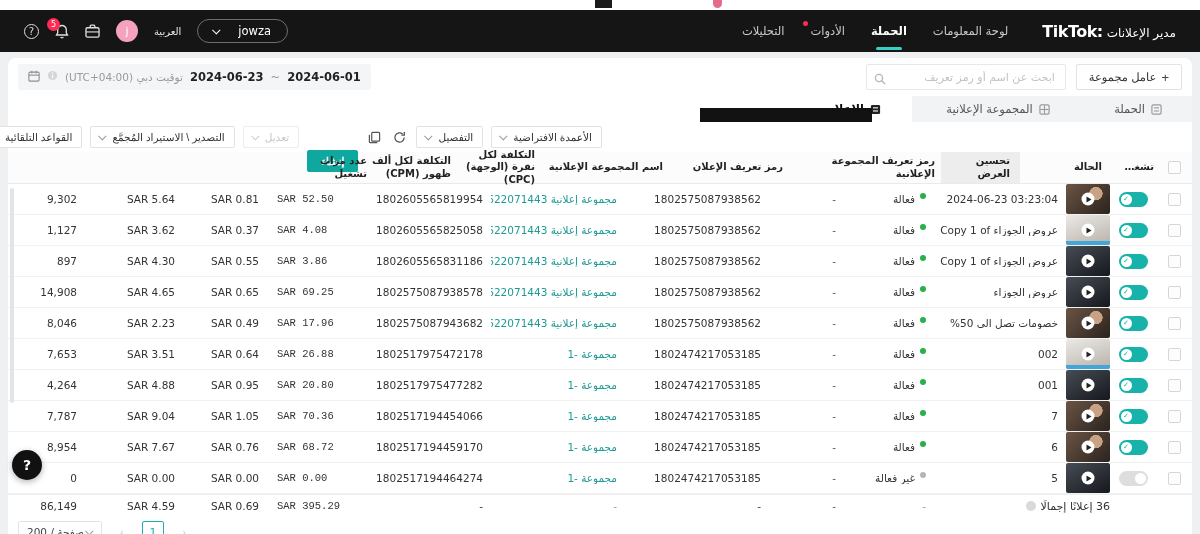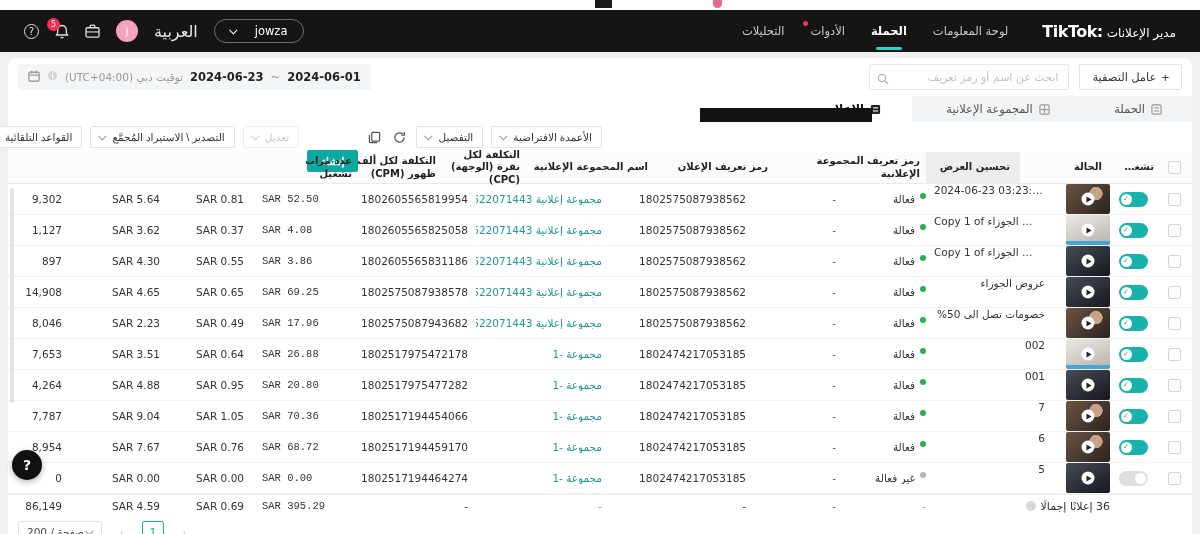--- a/index.html
+++ b/index.html
@@ -21,21 +21,21 @@
   .nav { display:flex; direction:rtl; gap:26px; margin-right:34px; align-items:center; }
   .nav-item { font-size:11.5px; color:#c9c9c9; position:relative; cursor:pointer; white-space:nowrap; }
   .nav-item.active { color:#fff; font-weight:bold; }
   .nav-item.active::after { content:""; position:absolute; right:50%; transform:translateX(50%);
     bottom:-12px; width:26px; height:3px; border-radius:2px; background:#35d0c8; }
   .nav-dot { position:absolute; top:-3px; left:-7px; width:5px; height:5px; border-radius:50%; background:#fe2c55; }
   .tb-spacer { flex:1; }
   .cluster { display:flex; direction:rtl; align-items:center; gap:16px; }
   .account-pill { display:flex; direction:rtl; align-items:center; gap:18px; border:1px solid #6e6e6e;
     border-radius:999px; padding:4px 16px; font-size:11.5px; color:#fff; cursor:pointer; min-width:88px; justify-content:space-between;}
-  .lang { font-size:16px; color:#e8e8e8; cursor:pointer; }
+  .lang { font-size:10px; color:#e8e8e8; cursor:pointer; }
   .avatar { width:22px; height:22px; border-radius:50%; background:#f5a3bd; color:#fff; font-size:11px;
     display:flex; align-items:center; justify-content:center; }
   .icon-btn { position:relative; display:flex; align-items:center; cursor:pointer; }
   .badge { position:absolute; top:-6px; left:-8px; background:#fe2c55; color:#fff; font-size:8px;
     min-width:13px; height:13px; border-radius:7px; display:flex; align-items:center; justify-content:center; }
   .help-circ { width:15px; height:15px; border:1.3px solid #ddd; border-radius:50%; color:#ddd;
     font-size:10px; display:flex; align-items:center; justify-content:center; }
 
   
   .chev { width:6px; height:6px; border-left:1.4px solid #9a9a9a; border-bottom:1.4px solid #9a9a9a;
@@ -78,21 +78,21 @@
   .tbtn.primary { background:#0ea89f; border-color:#0ea89f; color:#fff; font-weight:bold; padding:0 13px;margin-top:48px; }
   .ibtn { border:none; background:none; cursor:pointer; display:flex; align-items:center; padding:0 2px; }
 
   
   .thead { display:flex; direction:rtl; height:32px; align-items:stretch; border-bottom:1px solid #eaeaea; background:#fcfcfc; }
   .th { display:flex; align-items:center; font-size:10px; font-weight:bold; color:#222;
     flex-shrink:0; line-height:1.25; }
   .tr { display:flex; direction:rtl; height:31px; align-items:center; border-bottom:1px solid #f2f2f2; }
   .td { font-size:10.5px; color:#333; flex-shrink:0; white-space:nowrap; overflow:hidden; }
 
-  .c-cb{width:36px} .c-tg{width:46px} .c-name{width:176px} .c-st{width:90px} .c-opt{width:94px}
+  .c-cb{width:36px} .c-tg{width:46px} .c-name{width:176px} .c-st{width:90px} .c-opt{width:79px}
   .c-gid{width:148px} .c-gname{width:126px} .c-aid{width:124px} .c-tot{width:90px}
   .c-cpc{width:84px} .c-cpm{width:88px} .c-imp{width:78px}
 
   .th.c-cb, .td.c-cb { justify-content:center; display:flex; align-items:center; }
   .th.c-tg { padding-right:2px; } 
   .tg-label { max-width:32px; overflow:hidden; text-overflow:ellipsis; white-space:nowrap; }
   .th.c-name { padding-right:8px; } .th.c-st { padding-right:8px; }
   .th.c-opt { padding-right:10px; background:#ededed; }
   .th.c-gid { padding-right:6px; } .th.c-gname { padding-right:6px; } .th.c-aid { padding-right:10px; }
   .th.c-tot { padding-right:18px; } .th.c-cpc { padding-right:8px; white-space:normal; }
@@ -100,21 +100,21 @@
 
   .td.c-imp { direction:ltr; text-align:right; padding-right:28px; }
   .td.c-cpm { direction:ltr; text-align:right; padding-right:18px; }
   .td.c-cpc { direction:ltr; text-align:right; padding-right:18px; }
   .td.c-tot { direction:ltr; text-align:left; padding-right:30px;font-family:Liberation Mono, monospace; }
   .td.c-aid { direction:ltr; text-align:right; padding-right:8px; }
   .td.c-gid { direction:ltr; text-align:right; padding-right:4px; }
   .td.c-gname { text-align:right; color:#1d9a94; cursor:pointer; }
   .td.c-opt { text-align:right; padding-right:8px; color:#555; }
   .td.c-st { display:flex; direction:rtl; gap:5px; padding-right:8px; }
-  .td.c-name { display:flex; direction:rtl; gap:21px; }
+  .td.c-name { display:flex; direction:rtl; align-items:center; gap:8px; }
   .td.c-tg { display:flex; justify-content:center; }
 
   .dot { width:6px; height:6px; border-radius:50%; flex-shrink:0; }
   .dot.g { background:#27b04b; } .dot.gray { background:#b5b5b5; }
 
   .cb { width:13px; height:13px; border:1px solid #d6d6d6; border-radius:2px; background:#fdfdfd; cursor:pointer; }
 
   .toggle { width:29px; height:15px; border-radius:8px; position:relative; cursor:pointer; }
   .toggle.on { background:#17b3aa; }
   .toggle.off { background:#dedede; }
@@ -199,21 +199,21 @@
       <span class="help-circ">?</span>
     </span>
   </div>
 </div>
 
 <div class="card">
 
   <div class="filter-row">
     <button class="filter-btn">
       <span class="plus">+</span>
-      <span>عامل التصفية</span>
+      <span>عامل مجموعة</span>
     </button>
     <div class="search-box">
       <input type="text" placeholder="ابحث عن اسم أو رمز تعريف" style="">
       <span class="search-ic">
         <svg width="12" height="12" viewBox="0 0 12 12">
             <circle cx="5" cy="5" r="3.6" fill="none" stroke="#b5b5b5" stroke-width="1.3"></circle>
             <line x1="7.8" y1="7.8" x2="11" y2="11" stroke="#b5b5b5" stroke-width="1.3"></line>
           </svg>
       </span>
     </div>

